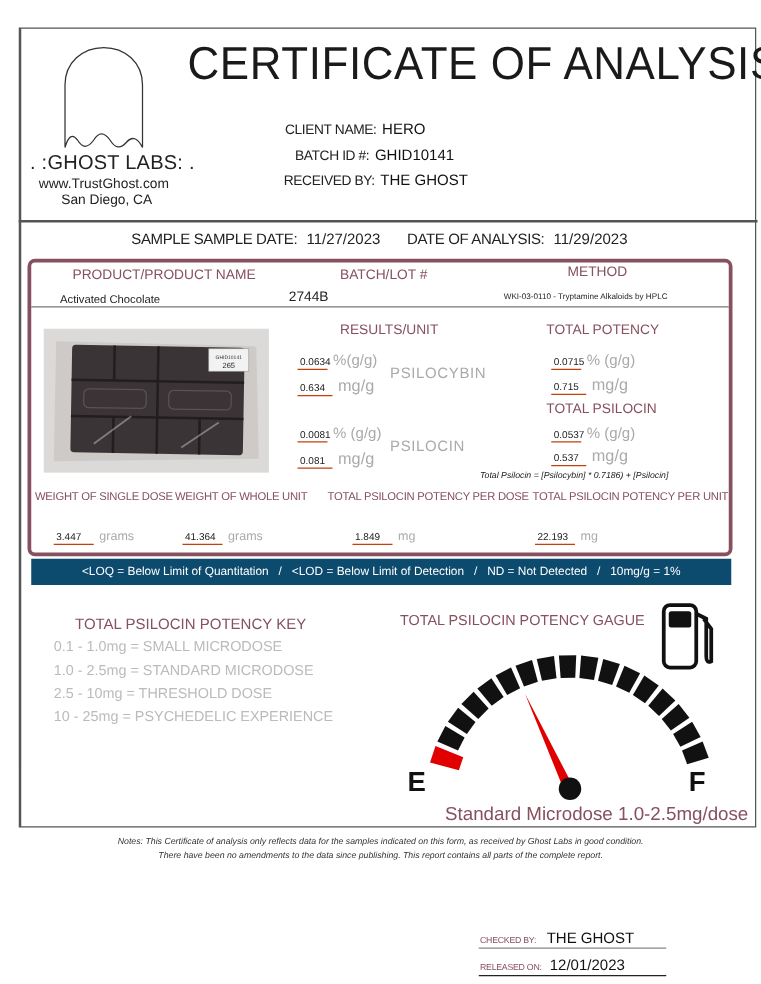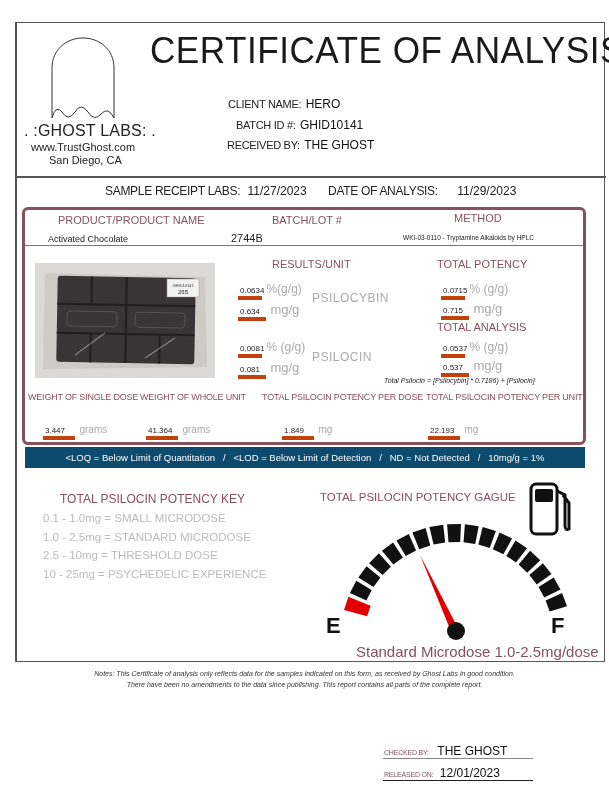--- a/index.html
+++ b/index.html
@@ -9,21 +9,21 @@
   .hsep{left:15px;top:176px;width:591px;height:2px;background:#555;}
   .title{left:150px;top:30px;font-size:37px;font-weight:normal;letter-spacing:0.5px;color:#1a1a1a;font-family:"Liberation Sans",sans-serif;white-space:nowrap;transform:scaleX(0.95);transform-origin:left top;-webkit-text-stroke:0px;}
   .lbl-sm{font-size:11px;color:#222;letter-spacing:-0.3px;}
   .val-sm{font-size:12px;color:#111;}
   .logo-text{font-size:16px;color:#222;letter-spacing:0.2px;white-space:nowrap;}
   .logo-sub{font-size:11px;color:#222;white-space:nowrap;}
   .box{left:22px;top:207px;width:564px;height:238px;border:3px solid #86505e;border-radius:6px;box-sizing:border-box;}
   .box-sep{left:25px;top:245px;width:558px;height:1px;background:#777;}
   .hdr{font-size:11px;color:#86505e;white-space:nowrap;}
   .photo{left:35px;top:263px;width:180px;height:115px;background:#d8d6d4;overflow:hidden;}
-  .ul{border-bottom:4px solid #c2410c;display:inline-block;font-size:8px;color:#222;padding:0 2px 1px 2px;}
+  .ul{border-bottom:1px solid #c2410c;display:inline-block;font-size:8px;color:#222;padding:0 2px 1px 2px;}
   .unit-grey{font-size:12px;color:#aaa;}
   .unit-grey-lg{font-size:13px;color:#aaa;}
   .compound{font-size:12px;color:#aaa;letter-spacing:0.5px;}
   .formula{font-size:7px;font-style:italic;color:#222;white-space:nowrap;}
   .wlabel{font-size:9px;color:#86505e;white-space:nowrap;letter-spacing:-0.2px;}
   .legend{left:25px;top:447px;width:560px;height:21px;background:#0c4a6e;color:#fff;font-size:9.5px;text-align:center;line-height:21px;white-space:nowrap;}
   .key-h{font-size:12px;color:#86505e;white-space:nowrap;}
   .key-item{font-size:11.5px;color:#bbb;white-space:nowrap;}
   .notes{left:0;width:609px;font-size:7px;font-style:italic;color:#333;text-align:center;}
   .sig-lbl{font-size:7px;color:#86505e;letter-spacing:-0.2px;}
@@ -54,24 +54,24 @@
 <div class="abs" style="left:236px;top:115px;white-space:nowrap;">
   <span class="lbl-sm">BATCH ID #:</span>
   <span class="val-sm">GHID10141</span>
 </div>
 <div class="abs" style="left:227px;top:135px;white-space:nowrap;">
   <span class="lbl-sm">RECEIVED BY:</span>
   <span class="val-sm">THE GHOST</span>
 </div>
 
 <div class="abs" style="left:105px;top:184px;white-space:nowrap;font-size:12px;">
-  <span style="letter-spacing:-0.3px;">SAMPLE RECEIPT LABS:</span>
+  <span style="letter-spacing:-0.3px;">SAMPLE SAMPLE DATE:</span>
   <span style="margin-left:4px;">11/27/2023</span>
   <span style="margin-left:18px;letter-spacing:-0.3px;">DATE OF ANALYSIS:</span>
-  <span style="margin-left:16px;">11/29/2023</span>
+  <span style="margin-left:4px;">11/29/2023</span>
 </div>
 
 <div class="abs box"></div>
 <div class="abs box-sep"></div>
 
 <div class="abs hdr" style="left:58px;top:214px;">PRODUCT/PRODUCT NAME</div>
 <div class="abs" style="left:48px;top:234px;font-size:9px;color:#222;">Activated Chocolate</div>
 <div class="abs hdr" style="left:272px;top:214px;">BATCH/LOT #</div>
 <div class="abs" style="left:231px;top:232px;font-size:11px;color:#222;">2744B</div>
 <div class="abs hdr" style="left:454px;top:212px;">METHOD</div>
@@ -128,21 +128,21 @@
 <div class="abs hdr" style="left:437px;top:258px;">TOTAL POTENCY</div>
 <div class="abs" style="left:441px;top:279px;white-space:nowrap;">
   <span class="ul" style="width:20px;">0.0715</span>
   <span class="unit-grey">% (g/g)</span>
 </div>
 <div class="abs" style="left:441px;top:299px;white-space:nowrap;">
   <span class="ul" style="width:24px;">0.715</span>
   <span class="unit-grey-lg">mg/g</span>
 </div>
 
-<div class="abs hdr" style="left:437px;top:321px;">TOTAL ANALYSIS</div>
+<div class="abs hdr" style="left:437px;top:321px;">TOTAL PSILOCIN</div>
 <div class="abs" style="left:441px;top:337px;white-space:nowrap;">
   <span class="ul" style="width:20px;">0.0537</span>
   <span class="unit-grey">% (g/g)</span>
 </div>
 <div class="abs" style="left:441px;top:356px;white-space:nowrap;">
   <span class="ul" style="width:24px;">0.537</span>
   <span class="unit-grey-lg">mg/g</span>
 </div>
 <div class="abs formula" style="left:384px;top:377px;">Total Psilocin = [Psilocybin] * 0.7186) + [Psilocin]</div>
 

